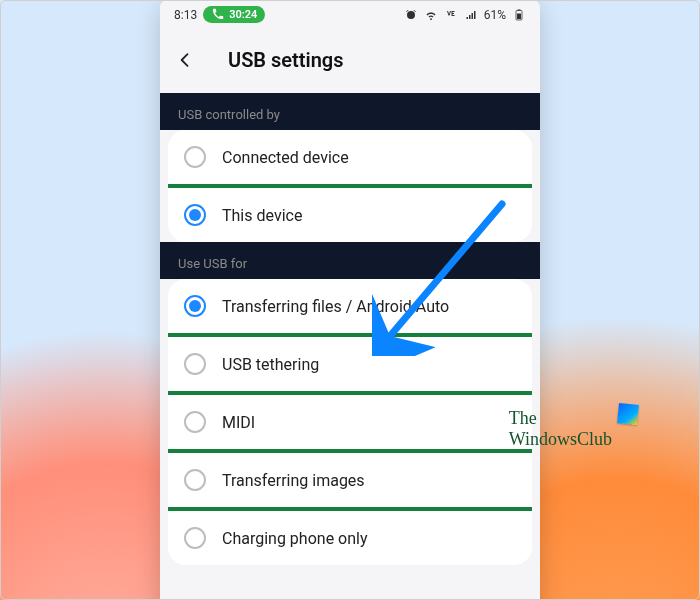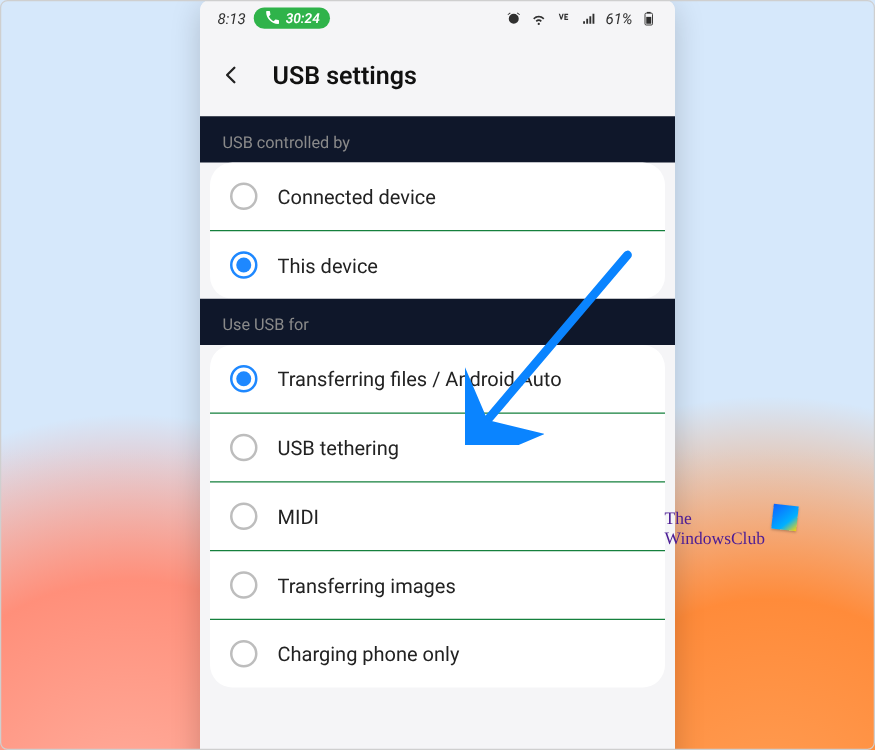--- a/index.html
+++ b/index.html
@@ -29,72 +29,72 @@
       box-shadow: 0 6px 24px rgba(0,0,0,.18);
       overflow: hidden;
     }
 
     
     .status {
       display: flex; align-items: center; justify-content: space-between;
       padding: 6px 14px 4px; font-size: 12px; color: #303030;
       background: #f5f5f7;
     }
-    .status .left, .status .right { display: flex; align-items: center; gap: 6px; font-style: italic; }
+    .status .left, .status .right { display: flex; align-items: center; gap: 6px; }
     .call-pill {
       display: inline-flex; gap: 4px;
       background: #2fb34a; color: #fff; border-radius: 999px;
       padding: 2px 8px; font-size: 11px; font-weight: 600;
     }
     .sb-ico { width: 14px; height: 12px; display: inline-block; }
 
     
     .header {
-      display: flex; align-items: center; gap: 18px;
+      display: flex; align-items: center; gap: 28px;
       padding: 18px 16px 18px 10px;
       background: #f5f5f7;
     }
     .back { width: 30px; height: 30px; display: flex; align-items:center; justify-content:center; }
     .title { font-size: 20px; font-weight: 600; color: #111; }
 
     
     .section-label {
       padding: 14px 18px 8px;
       font-size: 13px; color: #8a8a8a;
       background: #0f172a;
     }
     .list {
       background: #fff;
       border-radius: 18px;
       margin: 0 8px;
     }
     .row {
       display: flex; align-items: center; gap: 16px;
       padding: 16px 16px;
-      border-bottom: 1px solid #15803d;
+      border-bottom: 4px solid #15803d;
       min-height: 54px;
     }
     .list .row:last-child { border-bottom: none; }
     .row-label { font-size: 16px; color: #222; }
 
     
     .radio {
       width: 22px; height: 22px; border-radius: 50%;
       border: 2px solid #bdbdbd; position: relative; flex-shrink: 0;
     }
     .radio.checked { border-color: #1e88ff; }
     .radio.checked::after {
       content:""; position:absolute; inset:3px; border-radius:50%;
       background:#1e88ff;
     }
 
     
     .watermark {
       position: absolute; right: 88px; top: 408px;
-      font-size: 14px; color: #4c1d95; line-height: 1.15; font-family: Georgia, 'Times New Roman', serif;
+      font-size: 18px; color: #14532d; line-height: 1.15; font-family: Georgia, 'Times New Roman', serif;
     }
     .wm-square {
       position: absolute; right: 62px; top: 404px;
       width: 20px; height: 20px; background: linear-gradient(135deg,#0d63ff,#00b0ff 65%,#ffd400 100%);
       transform: rotate(6deg);
       box-shadow: 0 1px 2px rgba(0,0,0,.25);
     }
 
     
     .arrow { position:absolute; left: 372px; top: 186px; pointer-events:none; }

